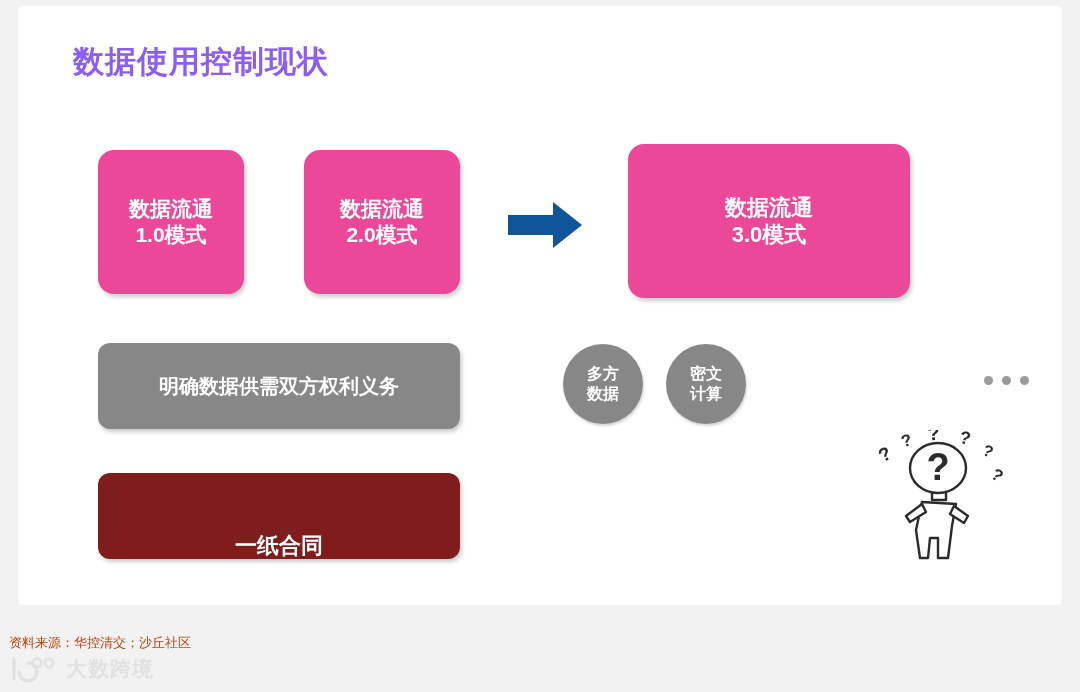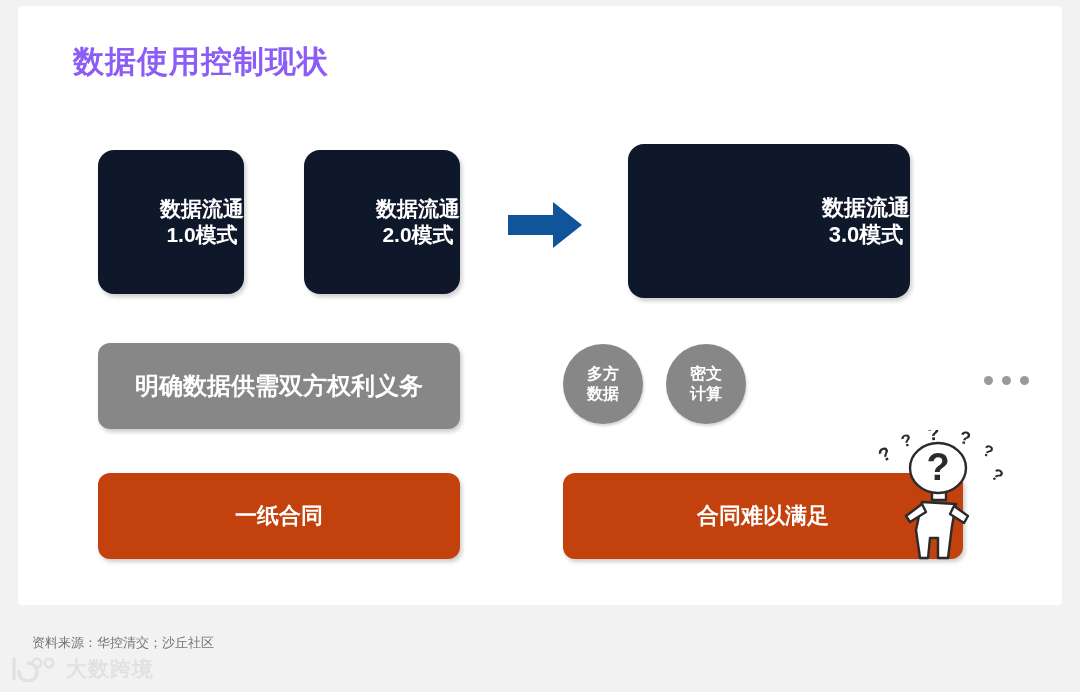--- a/index.html
+++ b/index.html
@@ -45,23 +45,23 @@
     box-sizing: border-box;
     display: flex;
     align-items: center;
     justify-content: center;
     text-align: center;
     color: #ffffff;
     font-weight: bold;
     line-height: 1.25;
     box-shadow: 2px 3px 4px rgba(0,0,0,0.20);
   }
-  .blue  { background: #0f172a; justify-content: flex-end; }
+  .blue  { background: #ec4899; }
   .gray  { background: #878787; }
-  .orange{ background: #c2410c; }
+  .orange{ background: #7f1d1d; align-items: flex-end; }
 
   #box-mode1 {
     left: 80px; top: 144px; width: 146px; height: 144px;
     border-radius: 16px; font-size: 21px;
   }
   #box-mode2 {
     left: 286px; top: 144px; width: 156px; height: 144px;
     border-radius: 16px; font-size: 21px;
   }
   #box-mode3 {
@@ -70,21 +70,21 @@
   }
 
   #arrow-right {
     position: absolute;
     left: 490px; top: 196px;
     width: 74px; height: 46px;
   }
 
   #box-rights {
     left: 80px; top: 337px; width: 362px; height: 86px;
-    border-radius: 12px; font-size: 24px;
+    border-radius: 12px; font-size: 20px;
   }
   #box-contract {
     left: 80px; top: 467px; width: 362px; height: 86px;
     border-radius: 12px; font-size: 22px;
   }
   #box-contract-hard {
     left: 545px; top: 467px; width: 400px; height: 86px;
     border-radius: 12px; font-size: 22px;
   }
 
@@ -127,23 +127,23 @@
   #confused-figure {
     position: absolute;
     left: 858px; top: 424px;
     width: 128px; height: 138px;
     pointer-events: none;
   }
 
   
   #source-note {
     position: absolute;
-    left: 32px; top: 634px;
+    left: 9px; top: 634px;
     font-size: 13px;
-    color: #737373;
+    color: #c2410c;
     white-space: nowrap;
   }
   #watermark {
     position: absolute;
     left: 6px; top: 655px;
     display: flex;
     align-items: center;
     gap: 6px;
     opacity: 0.55;
   }
@@ -206,23 +206,20 @@
   <div id="ellipsis-dots">
     <span></span>
     <span></span>
     <span></span>
   </div>
 
   <div class="rbox orange" id="box-contract">
     <span>一纸合同</span>
   </div>
 
-  <div class="rbox orange" id="box-contract-hard">
-    <span>合同难以满足</span>
-  </div>
 
   <svg id="confused-figure" viewBox="0 0 128 138">
     <g fill="#ffffff" stroke="#2b2b2b" stroke-width="2.4" stroke-linejoin="round" stroke-linecap="round">
 
       <path d="M46 72 L40 100 L44 128 L52 128 L54 108 L62 108 L62 128 L72 128 L76 96 L80 74 Z" fill="#ffffff"></path>
 
       <path d="M46 74 L30 86 L34 92 L50 82 Z" fill="#ffffff"></path>
       <path d="M78 76 L92 86 L88 93 L74 84 Z" fill="#ffffff"></path>
 
       <path d="M56 52 L56 70 L70 70 L70 52 Z" fill="#ffffff"></path>

